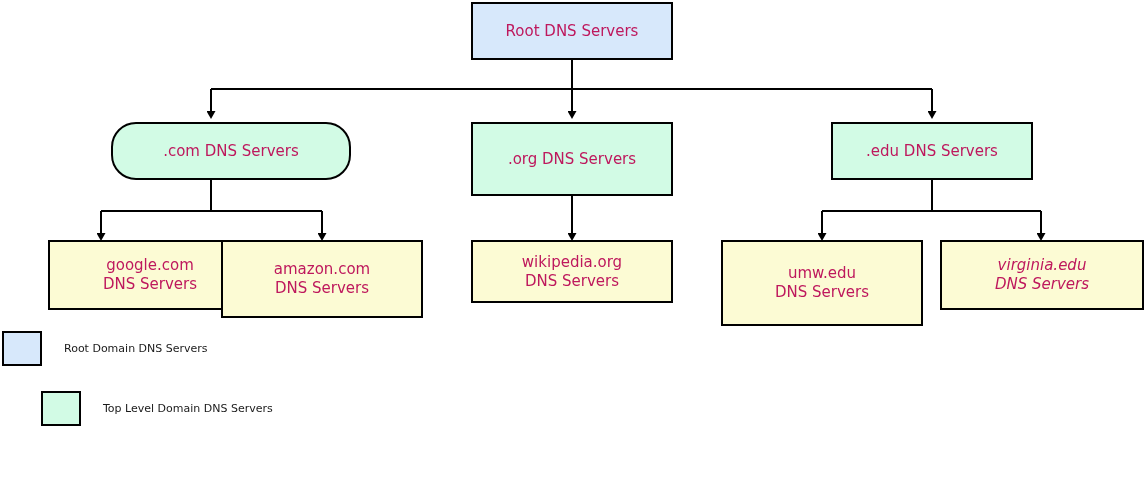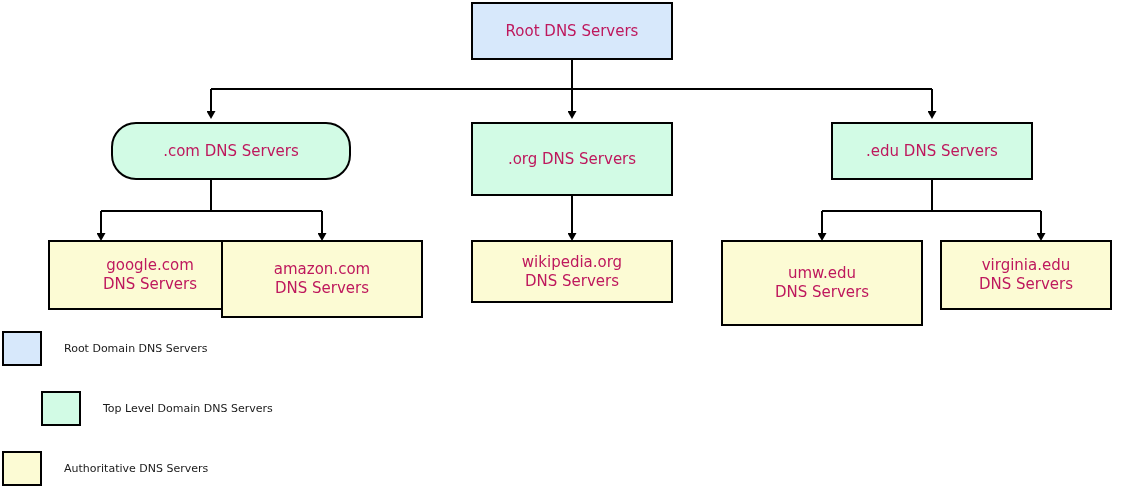--- a/index.html
+++ b/index.html
@@ -127,33 +127,29 @@
   <div class="node" style="left:471px; top:240px; width:202px; height:63px; background:#fcfbd4;">
     <span class="node-label">wikipedia.org
 DNS Servers</span>
   </div>
 
   <div class="node" style="left:721px; top:240px; width:202px; height:86px; background:#fcfbd4;">
     <span class="node-label">umw.edu
 DNS Servers</span>
   </div>
 
-  <div class="node" style="left:940px; top:240px; width:172px; height:70px; background:#fcfbd4;">
+  <div class="node" style="left:940px; top:240px; width:204px; height:70px; background:#fcfbd4;font-style:italic;">
     <span class="node-label">virginia.edu
 DNS Servers</span>
   </div>
 
   <div class="legend-row" style="left:2px; top:331px;">
     <span class="legend-swatch" style="background:#d7e8fb;"></span>
     <span class="legend-text">Root Domain DNS Servers</span>
   </div>
 
   <div class="legend-row" style="left:2px; top:391px;margin-left:39px;">
     <span class="legend-swatch" style="background:#d2fbe5;"></span>
     <span class="legend-text">Top Level Domain DNS Servers</span>
   </div>
 
-  <div class="legend-row" style="left:2px; top:451px;">
-    <span class="legend-swatch" style="background:#fcfbd4;"></span>
-    <span class="legend-text">Authoritative DNS Servers</span>
-  </div>
 
 </div>
 
 </body></html>

